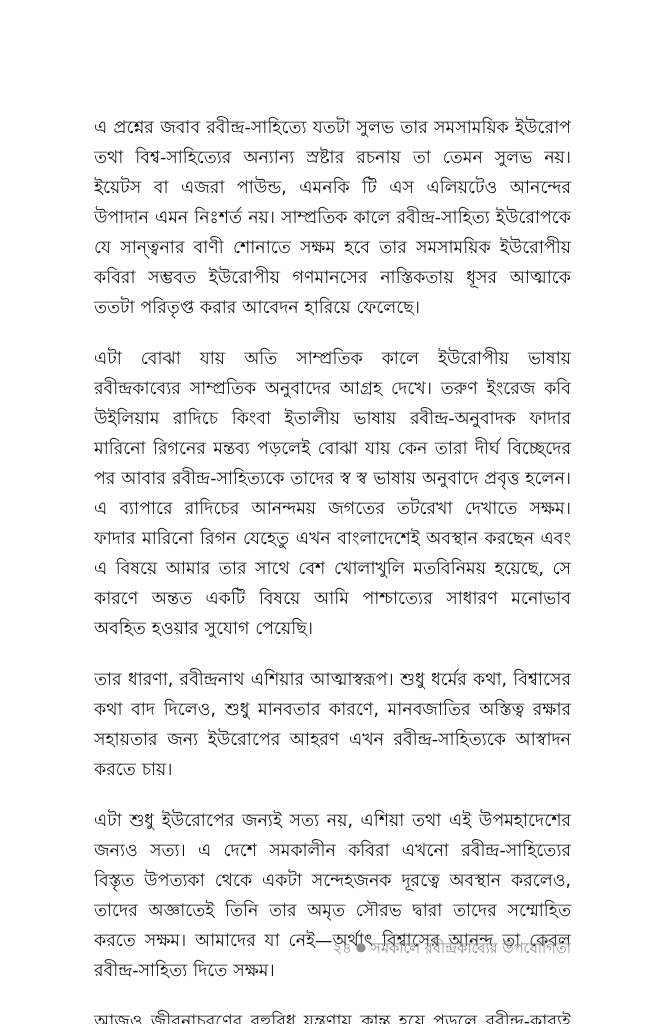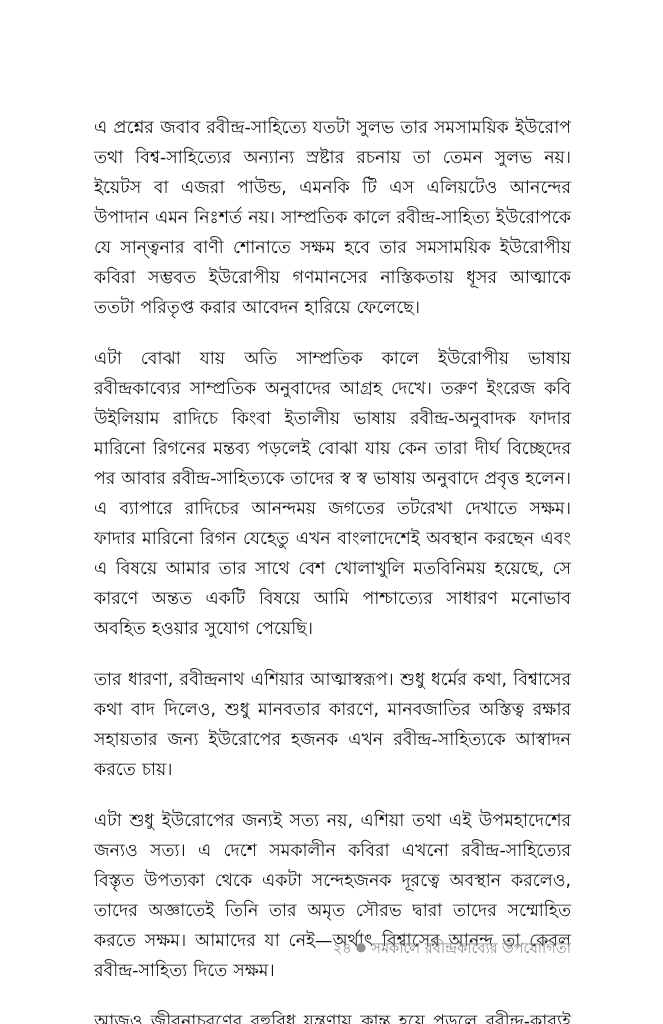--- a/index.html
+++ b/index.html
@@ -84,21 +84,21 @@
 <body>
 
 <div class="page">
 
   <div class="text-column">
 
     <p class="para bn">এ প্রশ্নের জবাব রবীন্দ্র-সাহিত্যে যতটা সুলভ তার সমসাময়িক ইউরোপ তথা বিশ্ব-সাহিত্যের অন্যান্য স্রষ্টার রচনায় তা তেমন সুলভ নয়। ইয়েটস বা এজরা পাউন্ড, এমনকি টি এস এলিয়টেও আনন্দের উপাদান এমন নিঃশর্ত নয়। সাম্প্রতিক কালে রবীন্দ্র-সাহিত্য ইউরোপকে যে সান্ত্বনার বাণী শোনাতে সক্ষম হবে তার সমসাময়িক ইউরোপীয় কবিরা সম্ভবত ইউরোপীয় গণমানসের নাস্তিকতায় ধূসর আত্মাকে ততটা পরিতৃপ্ত করার আবেদন হারিয়ে ফেলেছে।</p>
 
     <p class="para bn">এটা বোঝা যায় অতি সাম্প্রতিক কালে ইউরোপীয় ভাষায় রবীন্দ্রকাব্যের সাম্প্রতিক অনুবাদের আগ্রহ দেখে। তরুণ ইংরেজ কবি উইলিয়াম রাদিচে কিংবা ইতালীয় ভাষায় রবীন্দ্র-অনুবাদক ফাদার মারিনো রিগনের মন্তব্য পড়লেই বোঝা যায় কেন তারা দীর্ঘ বিচ্ছেদের পর আবার রবীন্দ্র-সাহিত্যকে তাদের স্ব স্ব ভাষায় অনুবাদে প্রবৃত্ত হলেন। এ ব্যাপারে রাদিচের আনন্দময় জগতের তটরেখা দেখাতে সক্ষম। ফাদার মারিনো রিগন যেহেতু এখন বাংলাদেশেই অবস্থান করছেন এবং এ বিষয়ে আমার তার সাথে বেশ খোলাখুলি মতবিনিময় হয়েছে, সে কারণে অন্তত একটি বিষয়ে আমি পাশ্চাত্যের সাধারণ মনোভাব অবহিত হওয়ার সুযোগ পেয়েছি।</p>
 
-    <p class="para bn">তার ধারণা, রবীন্দ্রনাথ এশিয়ার আত্মাস্বরূপ। শুধু ধর্মের কথা, বিশ্বাসের কথা বাদ দিলেও, শুধু মানবতার কারণে, মানবজাতির অস্তিত্ব রক্ষার সহায়তার জন্য ইউরোপের হজনক এখন রবীন্দ্র-সাহিত্যকে আস্বাদন করতে চায়।</p>
+    <p class="para bn">তার ধারণা, রবীন্দ্রনাথ এশিয়ার আত্মাস্বরূপ। শুধু ধর্মের কথা, বিশ্বাসের কথা বাদ দিলেও, শুধু মানবতার কারণে, মানবজাতির অস্তিত্ব রক্ষার সহায়তার জন্য ইউরোপের আহরণ এখন রবীন্দ্র-সাহিত্যকে আস্বাদন করতে চায়।</p>
 
     <p class="para bn">এটা শুধু ইউরোপের জন্যই সত্য নয়, এশিয়া তথা এই উপমহাদেশের জন্যও সত্য। এ দেশে সমকালীন কবিরা এখনো রবীন্দ্র-সাহিত্যের বিস্তৃত উপত্যকা থেকে একটা সন্দেহজনক দূরত্বে অবস্থান করলেও, তাদের অজ্ঞাতেই তিনি তার অমৃত সৌরভ দ্বারা তাদের সম্মোহিত করতে সক্ষম। আমাদের যা নেই—অর্থাৎ বিশ্বাসের আনন্দ তা কেবল রবীন্দ্র-সাহিত্য দিতে সক্ষম।</p>
 
     <p class="para bn">আজও জীবনাচরণের বহুবিধ যন্ত্রণায় ক্লান্ত হয়ে পড়লে রবীন্দ্র-কাব্যই আমার জন্য সান্ত্বনা। রবীন্দ্রকাব্যে আমি কী খুঁজি? খুঁজি বিশ্বাসে বিনম্র হৃদয়। এই উপমহাদেশের প্রাচীন সব গৌরবই লুকিয়ে আছে ধ্যানমগ্ন অনুসন্ধানের ব্যাকুলতার মধ্যে। সমগ্র উপনিষদ থেকে একজন কবি যা আহরণ করেন, এর নাম দেওয়া যায় আনন্দের আস্বাদন বলে। রবীন্দ্রনাথ উপনিষদের যে</p>
 
   </div>
 
   <div class="footer bn">
     <span class="folio">২৪</span><span class="sep">●</span><span class="running-title">সমকালে রবীন্দ্রকাব্যের উপযোগিতা</span>
   </div>

